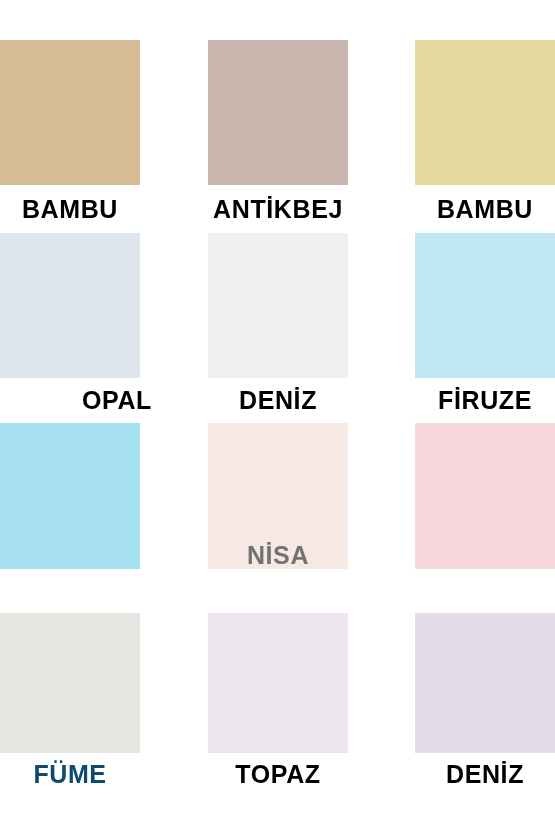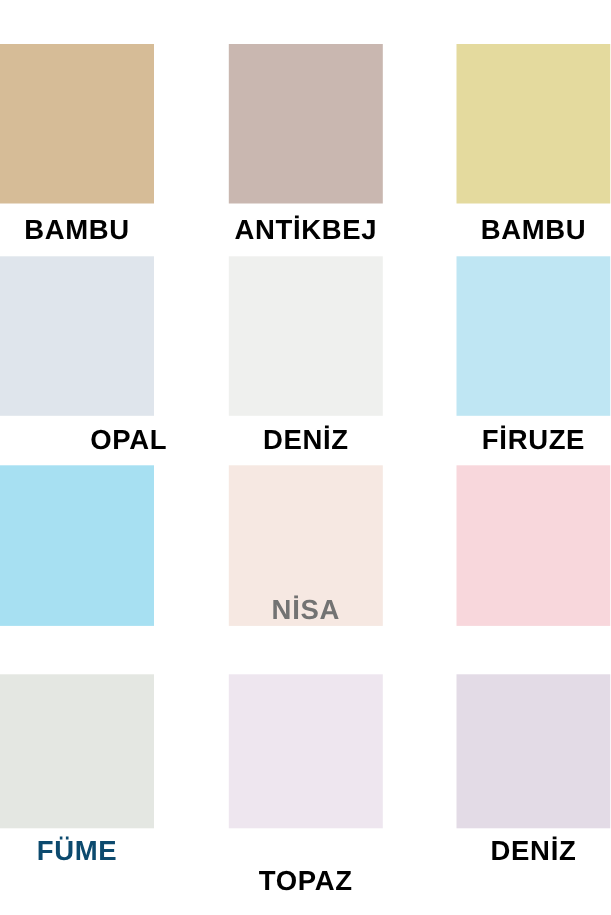--- a/index.html
+++ b/index.html
@@ -78,18 +78,18 @@
     <div class="swatch-cell" style="left: 415px; top: 423px; width: 140px; height: 146px;">
       <div class="swatch-chip" style="background: rgb(248, 215, 220);"></div>
     </div>
     <div class="swatch-cell" style="left: 0px; top: 613px; width: 140px; height: 140px;">
       <div class="swatch-chip" style="background: rgb(228, 231, 226);"></div>
     </div>
     <div class="swatch-label" style="left: 0px; top: 763px; width: 140px; color: #0c4a6e;">FÜME</div>
     <div class="swatch-cell" style="left: 208px; top: 613px; width: 140px; height: 140px;">
       <div class="swatch-chip" style="background: rgb(238, 230, 239);"></div>
     </div>
-    <div class="swatch-label" style="left: 208px; top: 763px; width: 140px; color: rgb(0, 0, 0); margin-top: 27px;">TOPAZ</div>
+    <div class="swatch-label" style="left: 208px; top: 763px; width: 140px; color: rgb(0, 0, 0);">TOPAZ</div>
     <div class="swatch-cell" style="left: 415px; top: 613px; width: 140px; height: 140px;">
       <div class="swatch-chip" style="background: rgb(227, 219, 230);"></div>
     </div>
     <div class="swatch-label" style="left: 415px; top: 763px; width: 140px; color: rgb(0, 0, 0);">DENİZ</div>
   </div>
 
 </body></html>

